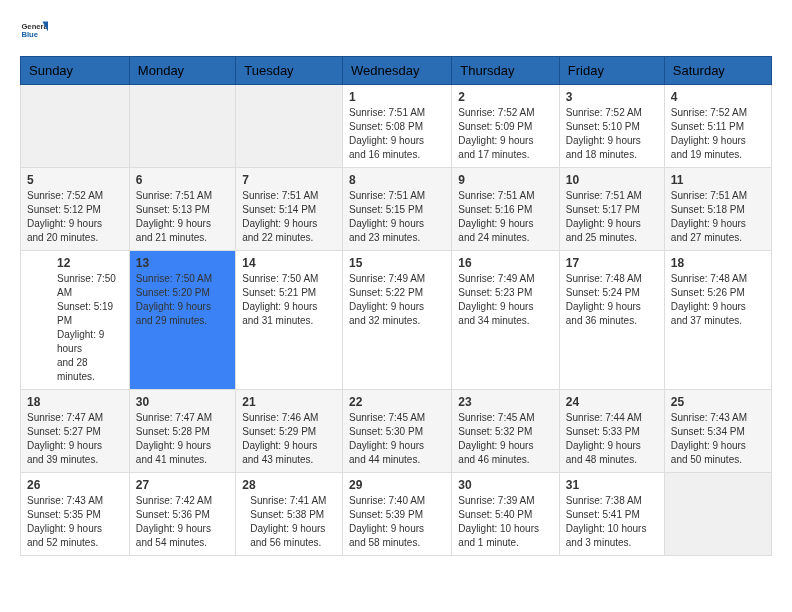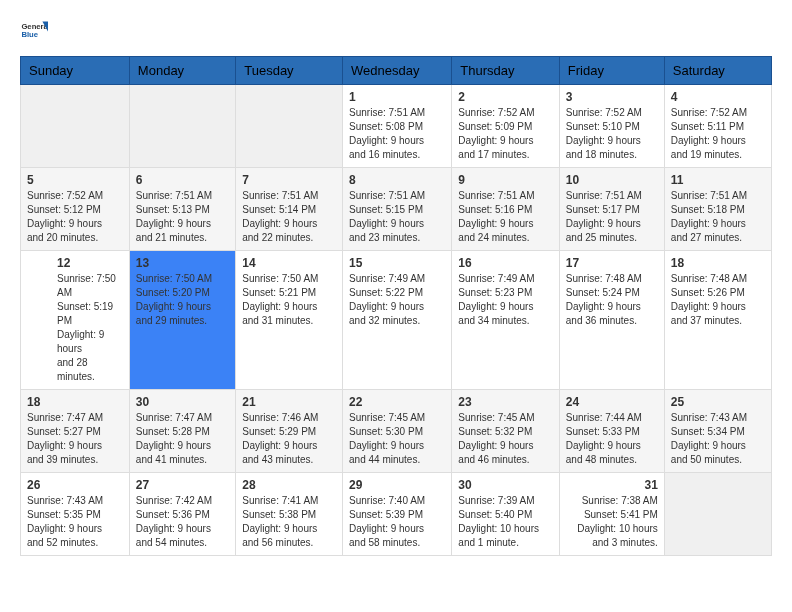--- a/index.html
+++ b/index.html
@@ -313,40 +313,40 @@
           </td>
           <td style="background: rgb(255, 255, 255);">
             <span class="day-number">27</span>
             <div class="day-info" style="white-space: pre-line;">Sunrise: 7:42 AM
 Sunset: 5:36 PM
 Daylight: 9 hours
 and 54 minutes.</div>
           </td>
           <td style="background: rgb(255, 255, 255);">
             <span class="day-number">28</span>
-            <div class="day-info" style="white-space: pre-line;">Sunrise: 7:41 AM
+            <div class="day-info" style="white-space: pre-line; margin-left: 8px;">Sunrise: 7:41 AM
 Sunset: 5:38 PM
 Daylight: 9 hours
 and 56 minutes.</div>
           </td>
           <td style="background: rgb(255, 255, 255);">
             <span class="day-number">29</span>
             <div class="day-info" style="white-space: pre-line;">Sunrise: 7:40 AM
 Sunset: 5:39 PM
 Daylight: 9 hours
 and 58 minutes.</div>
           </td>
           <td style="background: rgb(255, 255, 255);">
             <span class="day-number">30</span>
             <div class="day-info" style="white-space: pre-line;">Sunrise: 7:39 AM
 Sunset: 5:40 PM
 Daylight: 10 hours
 and 1 minute.</div>
           </td>
-          <td style="background: rgb(255, 255, 255); text-align: right;">
+          <td style="background: rgb(255, 255, 255);">
             <span class="day-number">31</span>
             <div class="day-info" style="white-space: pre-line;">Sunrise: 7:38 AM
 Sunset: 5:41 PM
 Daylight: 10 hours
 and 3 minutes.</div>
           </td>
           <td class="empty-cell"></td>
         </tr>
       </tbody>
   </table>

